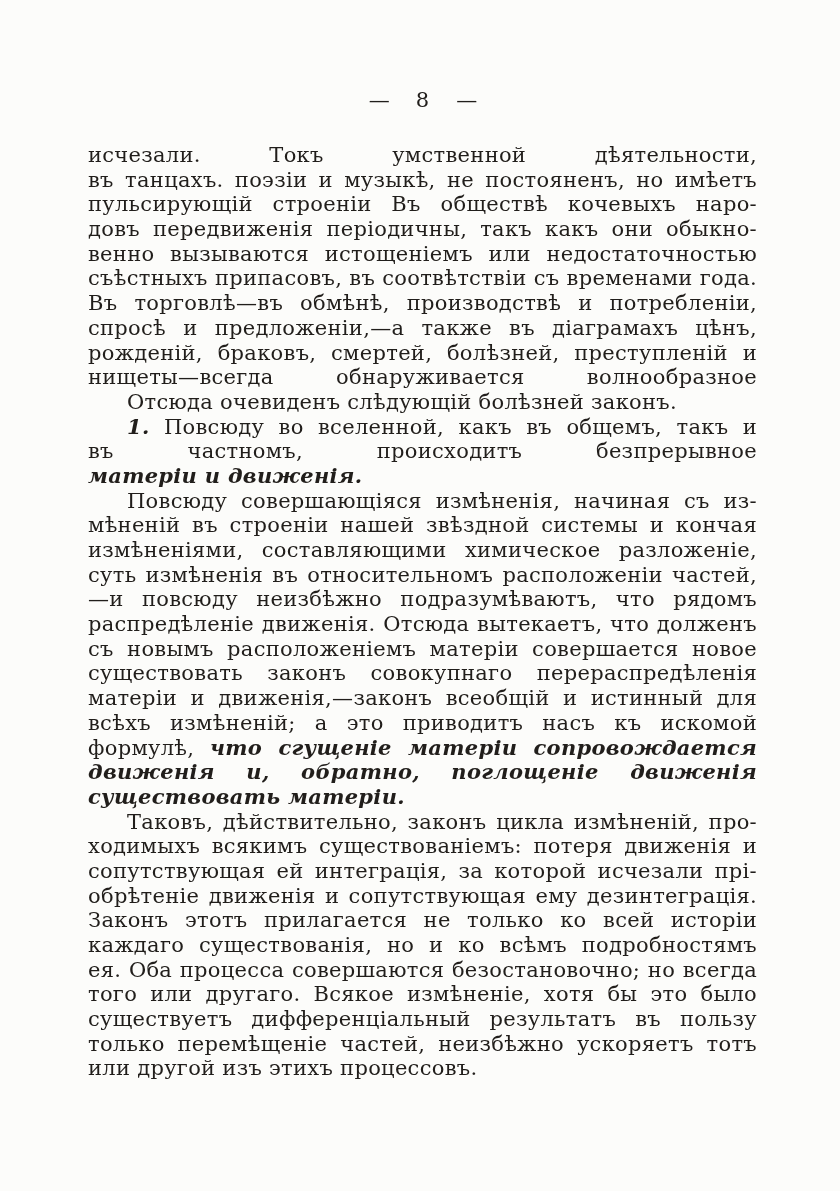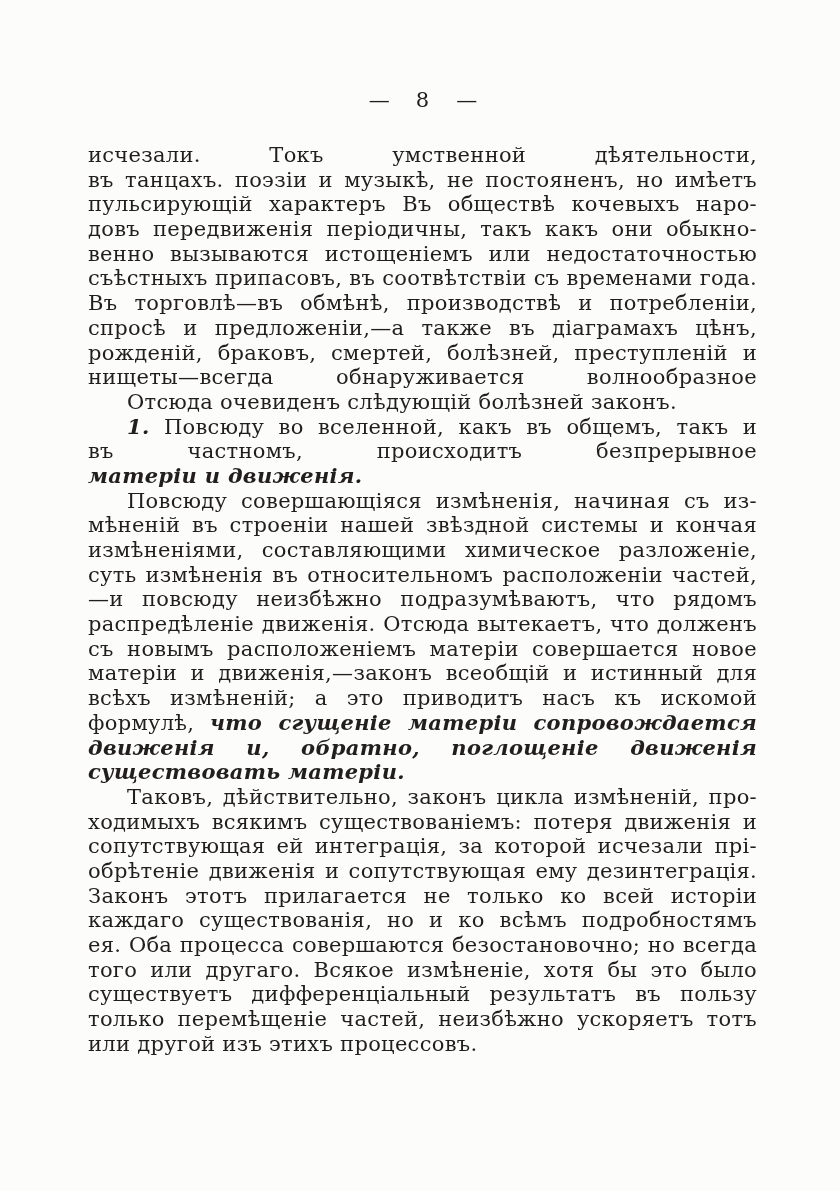--- a/index.html
+++ b/index.html
@@ -45,21 +45,21 @@
 <body>
 
 <div class="page">
   <div class="page-header">
     <span class="dash">—</span><span class="num">8</span><span class="dash">—</span>
   </div>
   <div class="text-block" id="text-block">
       <div class="paragraph">
         <div class="line"><span class="seg-roman">исчезали. Токъ умственной дѣятельности, проявляющійся</span></div>
         <div class="line"><span class="seg-roman">въ танцахъ. поэзіи и музыкѣ, не постояненъ, но имѣетъ</span></div>
-        <div class="line"><span class="seg-roman">пульсирующій характеръ Въ обществѣ кочевыхъ наро-</span></div>
+        <div class="line"><span class="seg-roman">пульсирующій строеніи Въ обществѣ кочевыхъ наро-</span></div>
         <div class="line"><span class="seg-roman">довъ передвиженія періодичны, такъ какъ они обыкно-</span></div>
         <div class="line"><span class="seg-roman">венно вызываются истощеніемъ или недостаточностью</span></div>
         <div class="line"><span class="seg-roman">съѣстныхъ припасовъ, въ соотвѣтствіи съ временами года.</span></div>
         <div class="line"><span class="seg-roman">Въ торговлѣ—въ обмѣнѣ, производствѣ и потребленіи,</span></div>
         <div class="line"><span class="seg-roman">спросѣ и предложеніи,—а также въ діаграмахъ цѣнъ,</span></div>
         <div class="line"><span class="seg-roman">рожденій, браковъ, смертей, болѣзней, преступленій и</span></div>
         <div class="line last"><span class="seg-roman">нищеты—всегда обнаруживается волнообразное движеніе.</span></div>
       </div>
       <div class="paragraph">
         <div class="line indent last"><span class="seg-roman">Отсюда очевиденъ слѣдующій болѣзней законъ.</span></div>
@@ -70,20 +70,21 @@
         <div class="line last"><span class="seg-italic">матеріи и движенія.</span></div>
       </div>
       <div class="paragraph">
         <div class="line indent"><span class="seg-roman">Повсюду совершающіяся измѣненія, начиная съ из-</span></div>
         <div class="line"><span class="seg-roman">мѣненій въ строеніи нашей звѣздной системы и кончая</span></div>
         <div class="line"><span class="seg-roman">измѣненіями, составляющими химическое разложеніе,</span></div>
         <div class="line"><span class="seg-roman">суть измѣненія въ относительномъ расположеніи частей,</span></div>
         <div class="line"><span class="seg-roman">—и повсюду неизбѣжно подразумѣваютъ, что рядомъ</span></div>
         <div class="line"><span class="seg-roman">распредѣленіе движенія. Отсюда вытекаетъ, что долженъ</span></div>
         <div class="line"><span class="seg-roman">съ новымъ расположеніемъ матеріи совершается новое</span></div>
+        <div class="line"><span class="seg-roman">существовать законъ совокупнаго перераспредѣленія</span></div>
         <div class="line"><span class="seg-roman">матеріи и движенія,—законъ всеобщій и истинный для</span></div>
         <div class="line"><span class="seg-roman">всѣхъ измѣненій; а это приводитъ насъ къ искомой</span></div>
         <div class="line"><span class="seg-roman">формулѣ, </span><span class="seg-italic">что сгущеніе матеріи сопровождается разсѣяніемъ</span></div>
         <div class="line"><span class="seg-italic">движенія и, обратно, поглощеніе движенія сопровождается</span></div>
         <div class="line last"><span class="seg-italic">существовать матеріи.</span></div>
       </div>
       <div class="paragraph">
         <div class="line indent"><span class="seg-roman">Таковъ, дѣйствительно, законъ цикла измѣненій, про-</span></div>
         <div class="line"><span class="seg-roman">ходимыхъ всякимъ существованіемъ: потеря движенія и</span></div>
         <div class="line"><span class="seg-roman">сопутствующая ей интеграція, за которой исчезали прі-</span></div>

